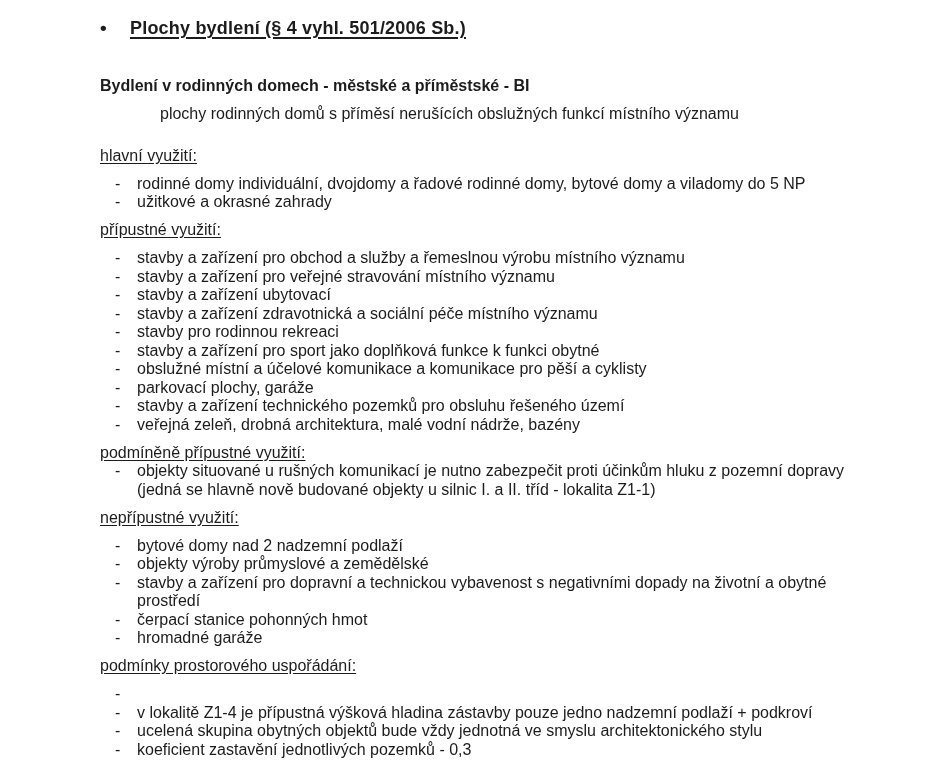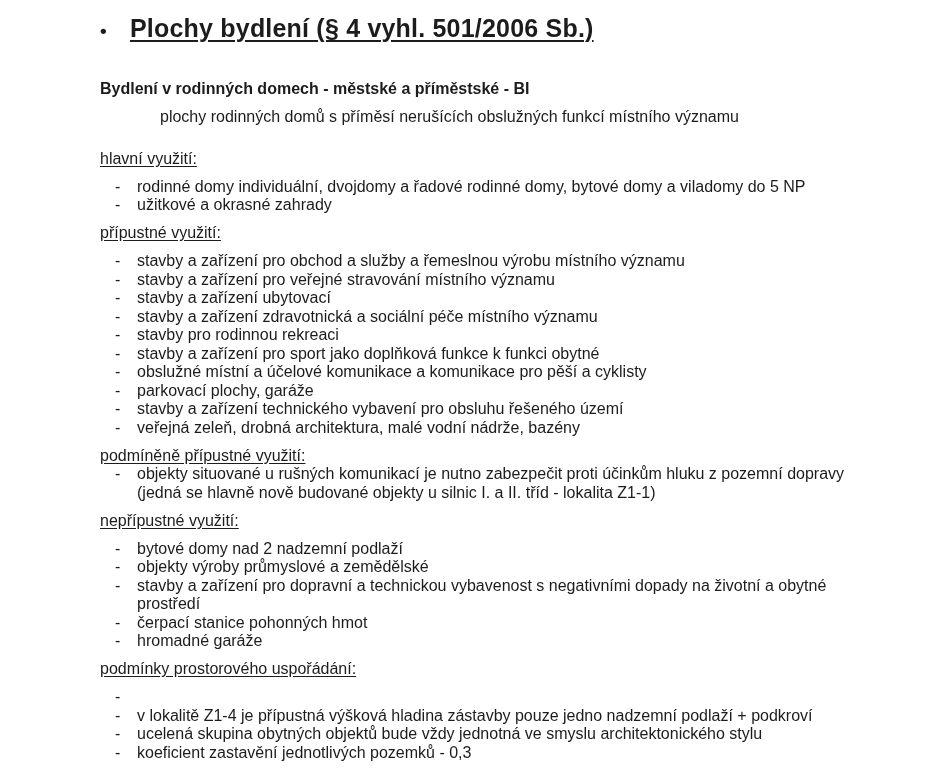--- a/index.html
+++ b/index.html
@@ -22,21 +22,21 @@
     margin-bottom: 37px;
   }
   .bullet {
     width: 30px;
     flex: 0 0 30px;
     font-size: 19px;
     font-weight: bold;
     line-height: 24px;
   }
   .doc-title {
-    font-size: 25px;
+    font-size: 18px;
     font-weight: bold;
     line-height: 24px;
     text-decoration: underline;
     text-decoration-thickness: 2px;
     text-underline-offset: 3px;
     letter-spacing: 0.2px;
   }
   .doc-subtitle {
     font-weight: bold;
     margin-bottom: 9.5px;
@@ -127,21 +127,21 @@
           <div class="row">
             <span class="dash">-</span>
             <span class="itext">obslužné místní a účelové komunikace  a komunikace pro pěší a cyklisty</span>
           </div>
           <div class="row">
             <span class="dash">-</span>
             <span class="itext">parkovací plochy, garáže</span>
           </div>
           <div class="row">
             <span class="dash">-</span>
-            <span class="itext">stavby a zařízení technického vybavení pro obsluhu řešeného území</span>
+            <span class="itext">stavby a zařízení technického pozemků pro obsluhu řešeného území</span>
           </div>
           <div class="row">
             <span class="dash">-</span>
             <span class="itext">veřejná zeleň, drobná architektura, malé vodní nádrže, bazény</span>
           </div>
         </div>
   </div>
 
   <div class="section">
     <div class="section-heading">podmíněně přípustné využití:</div>

